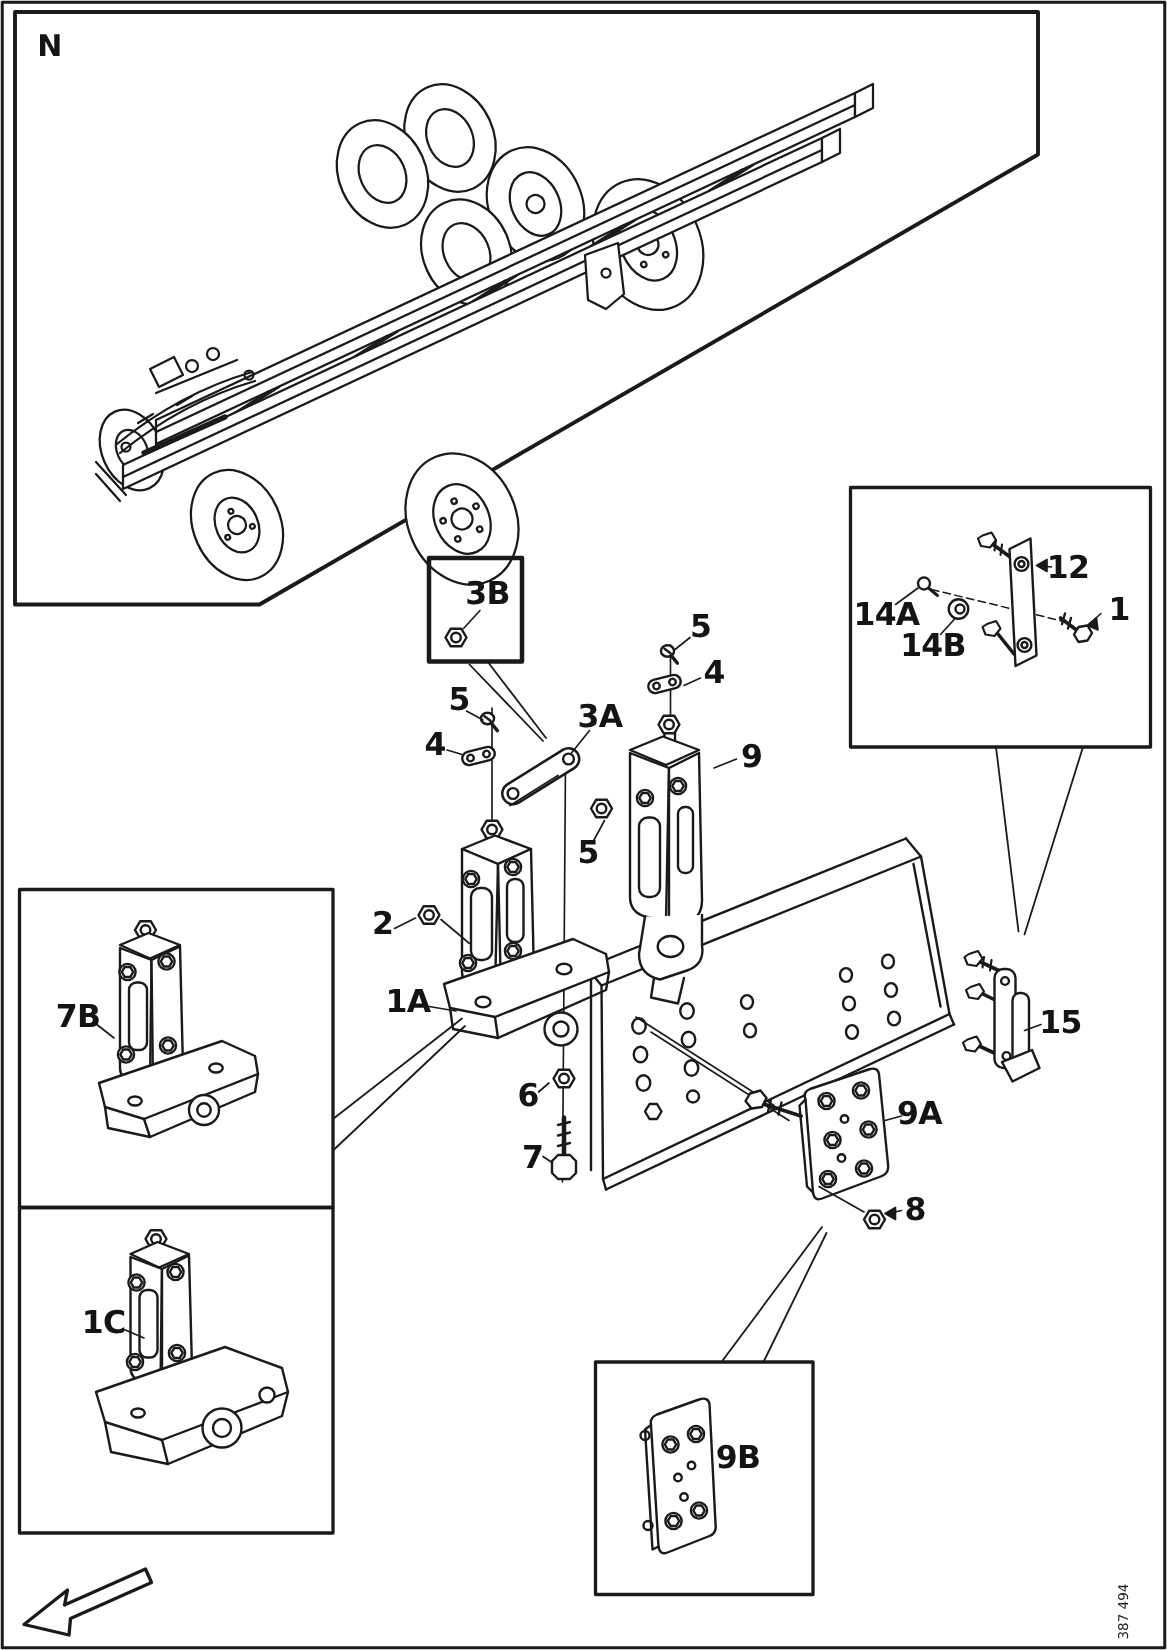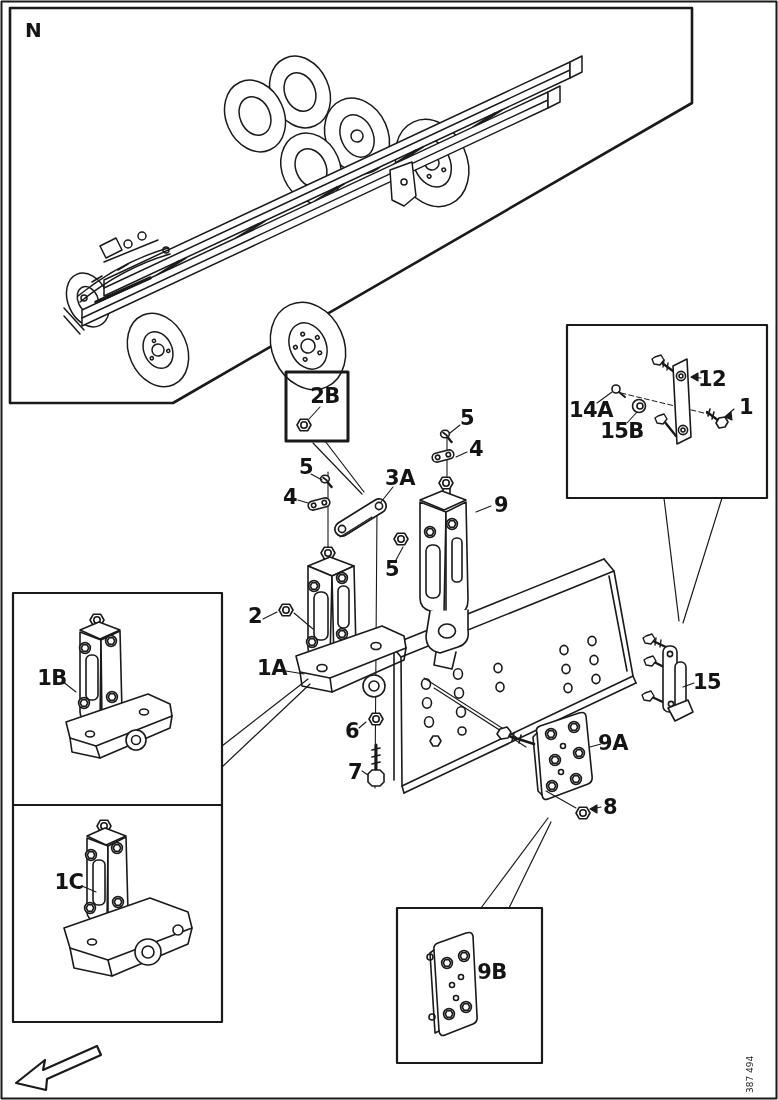--- a/index.html
+++ b/index.html
@@ -421,38 +421,38 @@
     <line x1="597" y1="403" x2="612" y2="392"></line>
     <line x1="627" y1="423" x2="637" y2="412"></line>
     <line x1="62" y1="681" x2="76" y2="692"></line>
     <line x1="82" y1="886" x2="96" y2="892"></line>
   </g>
 
   <polygon points="16,1083 45,1060 43,1070 97,1046 101,1055 47,1079 46,1090" fill="#fff" stroke-width="2.2"></polygon>
 </svg>
 
 <div class="callout viewlabel" style="left:33px;top:30px">N</div>
-<div class="callout" style="left:325px;top:396px">2B</div>
+<div class="callout" style="left:325px;top:396px">3B</div>
 <div class="callout" style="left:306px;top:467px">5</div>
 <div class="callout" style="left:290px;top:497px">4</div>
 <div class="callout" style="left:400px;top:478px">3A</div>
 <div class="callout" style="left:392px;top:569px">5</div>
 <div class="callout" style="left:467px;top:418px">5</div>
 <div class="callout" style="left:476px;top:449px">4</div>
 <div class="callout" style="left:501px;top:505px">9</div>
 <div class="callout" style="left:255px;top:616px">2</div>
 <div class="callout" style="left:272px;top:668px">1A</div>
 <div class="callout" style="left:352px;top:731px">6</div>
 <div class="callout" style="left:355px;top:772px">7</div>
 <div class="callout" style="left:613px;top:743px">9A</div>
 <div class="callout" style="left:610px;top:807px">8</div>
 <div class="callout" style="left:707px;top:682px">15</div>
 <div class="callout" style="left:712px;top:379px">12</div>
 <div class="callout" style="left:746px;top:407px">1</div>
 <div class="callout" style="left:591px;top:410px">14A</div>
-<div class="callout" style="left:622px;top:431px">15B</div>
-<div class="callout" style="left:52px;top:678px">1B</div>
+<div class="callout" style="left:622px;top:431px">14B</div>
+<div class="callout" style="left:52px;top:678px">7B</div>
 <div class="callout" style="left:69px;top:882px">1C</div>
 <div class="callout" style="left:492px;top:972px">9B</div>
 
 <div class="fignum">387 494</div>
 
 </div>
 
 </body></html>

